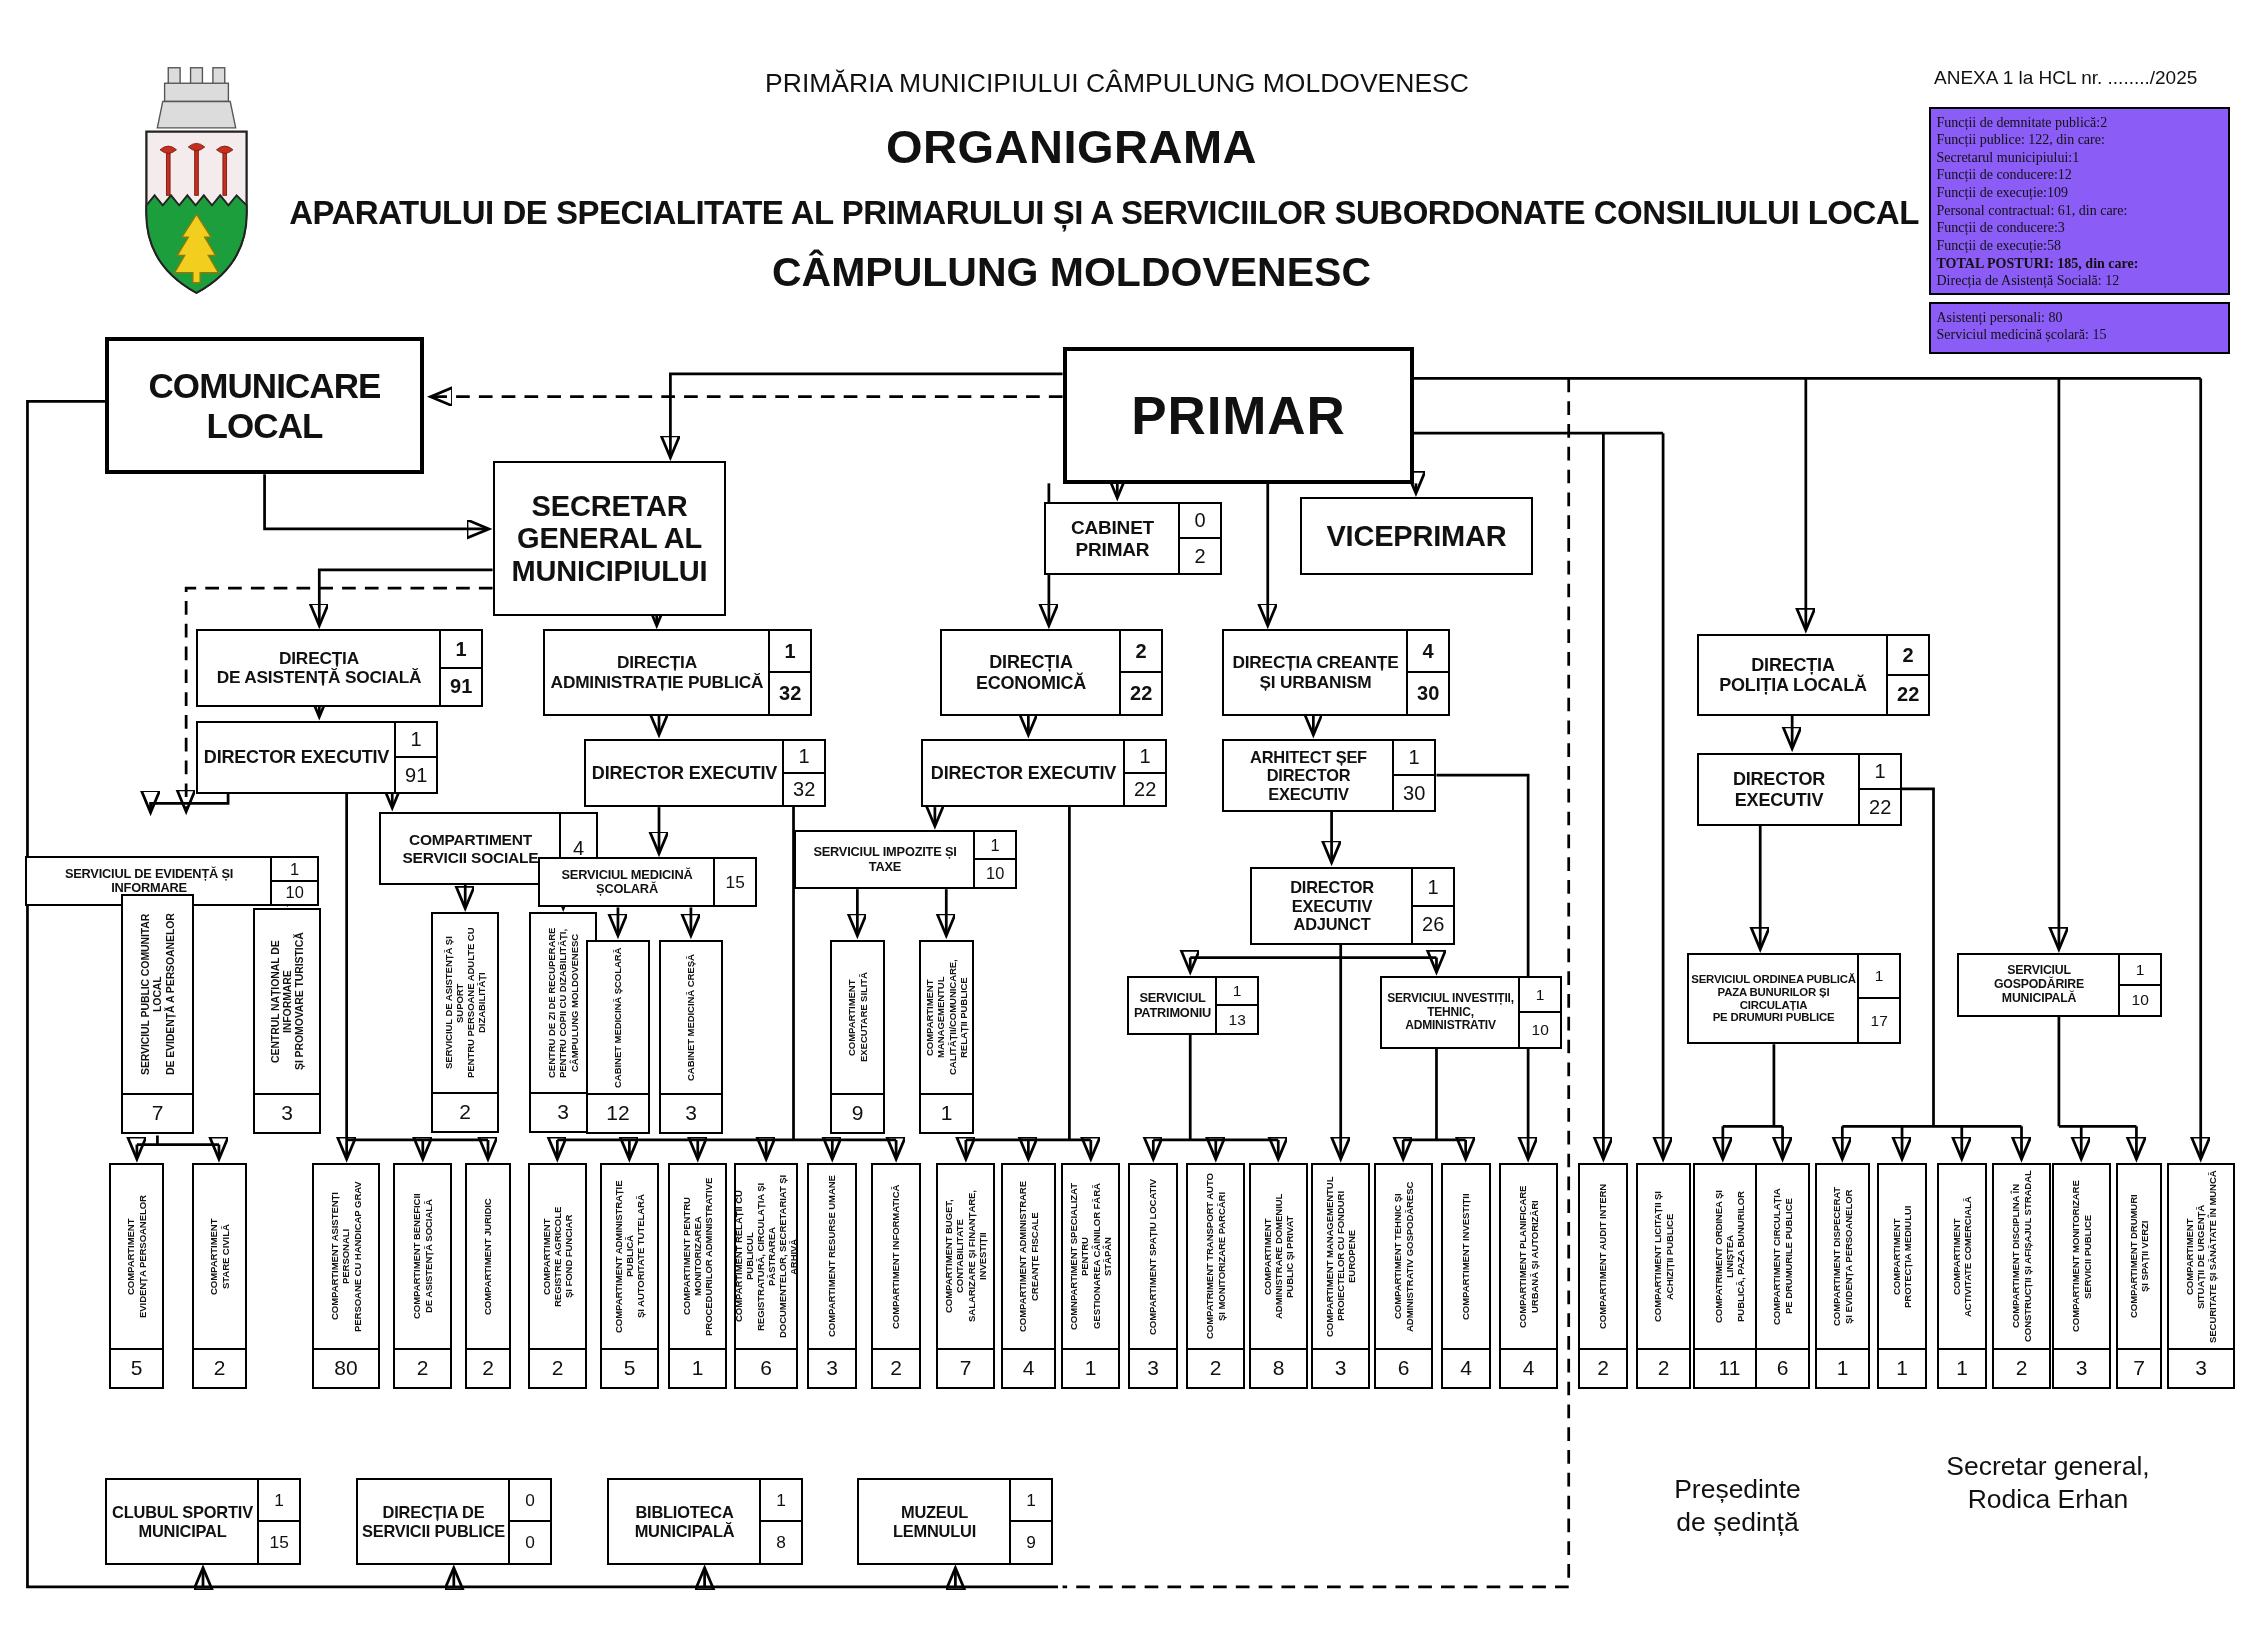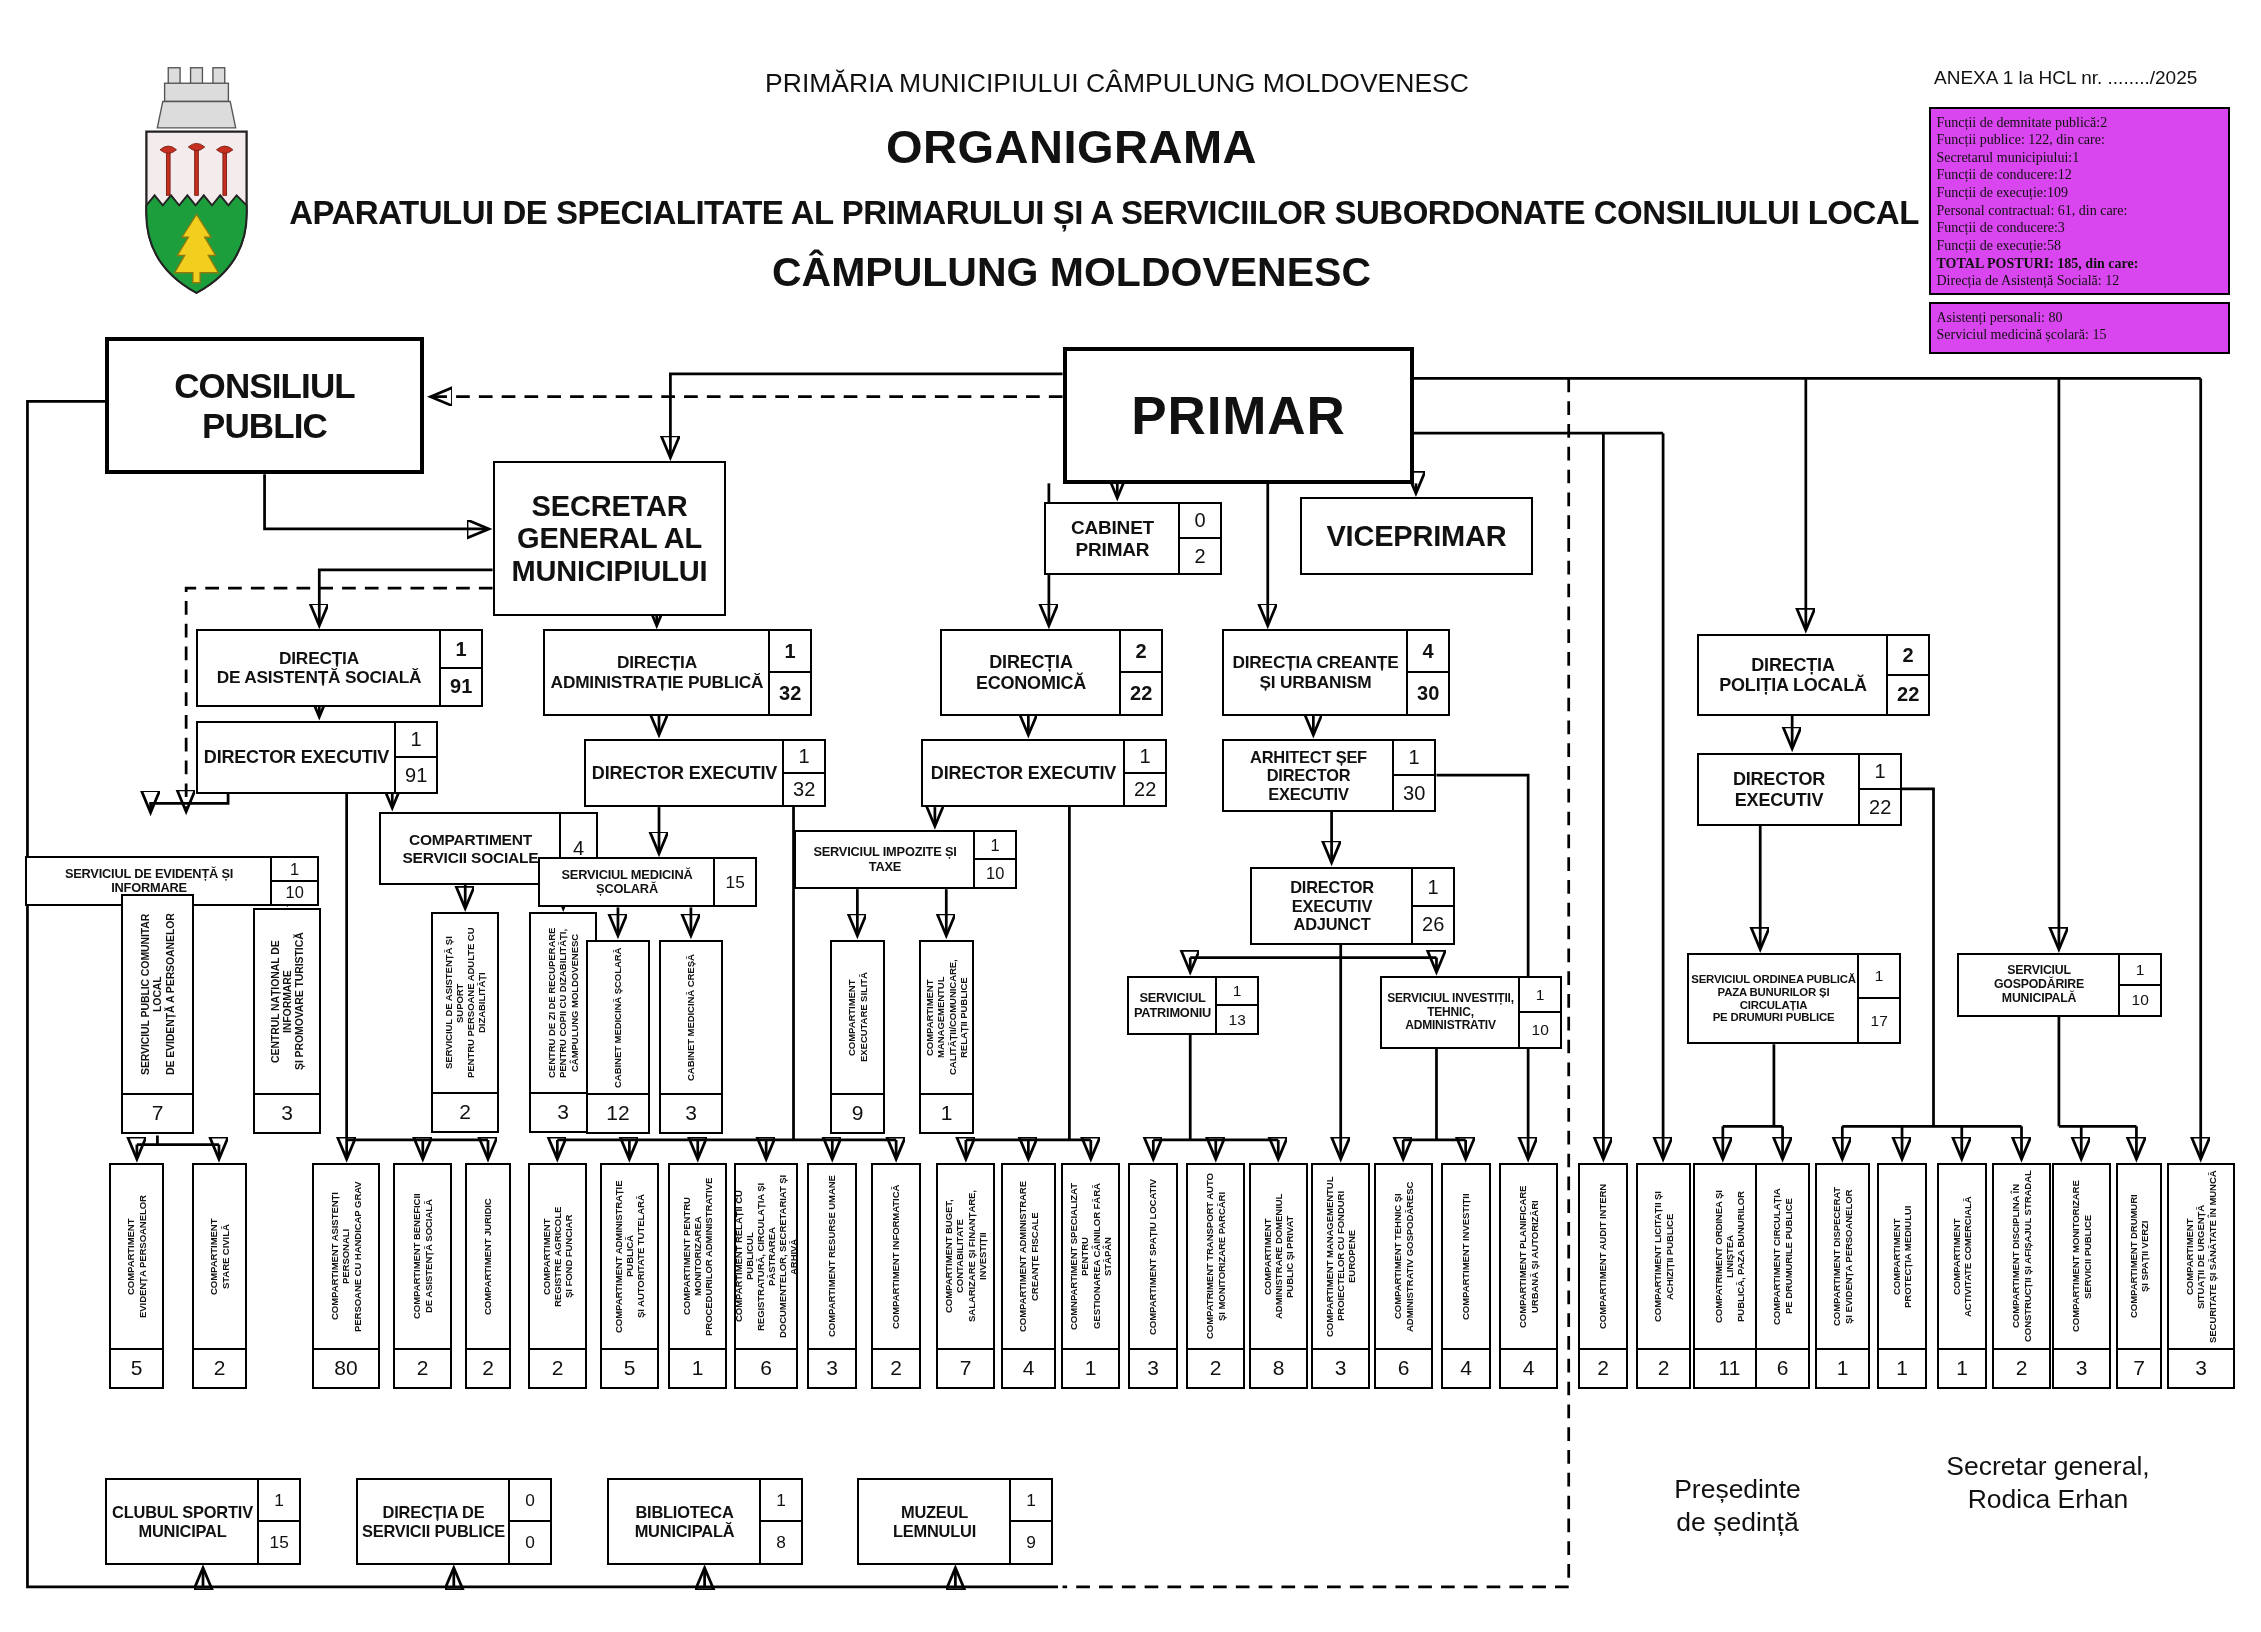--- a/index.html
+++ b/index.html
@@ -14,21 +14,21 @@
   .nums{display:flex;flex-direction:column;width:41px;}
   .num{flex:1;border:2.7px solid #000;background:#fff;margin-left:-2.7px;display:flex;align-items:center;justify-content:center;font-size:20px;}
   .num + .num{margin-top:-2.7px;}
   .bnum .num{font-weight:700;}
   .vnode{position:absolute;}
   .vlbl{border:2.3px solid #000;background:#fff;width:100%;writing-mode:vertical-rl;transform:rotate(180deg);
         display:flex;align-items:center;justify-content:center;text-align:center;font-weight:700;
         font-size:9.6px;line-height:1.16;white-space:pre-line;letter-spacing:-0.1px;padding:2.7px 0.9px;}
   .v2{font-size:10.5px;}
   .vnum{border:2.3px solid #000;background:#fff;margin-top:-2.3px;height:41px;display:flex;align-items:center;justify-content:center;font-size:21px;}
-  .legend{position:absolute;border:2.3px solid #000;background:#d946ef;font-family:"Liberation Serif",serif;
+  .legend{position:absolute;border:2.3px solid #000;background:#8b5cf6;font-family:"Liberation Serif",serif;
           font-size:14px;line-height:1.26;padding:4.6px 5.5px;}
   .legend .tb{font-weight:700;}
   .sig{position:absolute;font-size:26.5px;line-height:1.25;text-align:center;white-space:pre-line;}
   svg.wire{position:absolute;left:0;top:0;}
   svg.wire path{fill:none;stroke:#000;stroke-width:6;}
   svg.wire path.d{stroke-dasharray:30 20;}
 </style>
 </head>
 <body>
 
@@ -163,21 +163,21 @@
   <div>Funcții de execuție:58</div>
   <div class="tb">TOTAL POSTURI: 185, din care:</div>
   <div>Direcția de Asistență Socială: 12</div>
 </div>
 <div class="legend" style="left:1929px;top:302px;width:301px;height:52px;">
   <div>Asistenți personali: 80</div>
   <div>Serviciul medicină școlară: 15</div>
 </div>
 
 <div class="node" style="left:105px;top:337px;width:319px;height:137px;">
-  <div class="lbl big" style="font-size:35px;letter-spacing:-0.9px;">CONSILIUL PUBLIC</div>
+  <div class="lbl big" style="font-size:35px;letter-spacing:-0.9px;">COMUNICARE LOCAL</div>
 </div>
 <div class="node" style="left:1063px;top:347px;width:351px;height:137px;">
   <div class="lbl big" style="font-size:53px;letter-spacing:0.9px;">PRIMAR</div>
 </div>
 <div class="node" style="left:493px;top:461px;width:233px;height:155px;">
   <div class="lbl" style="font-size:29px;">SECRETAR
 GENERAL AL
 MUNICIPIULUI</div>
 </div>
 <div class="node" style="left:1044px;top:502px;width:178px;height:73px;">

